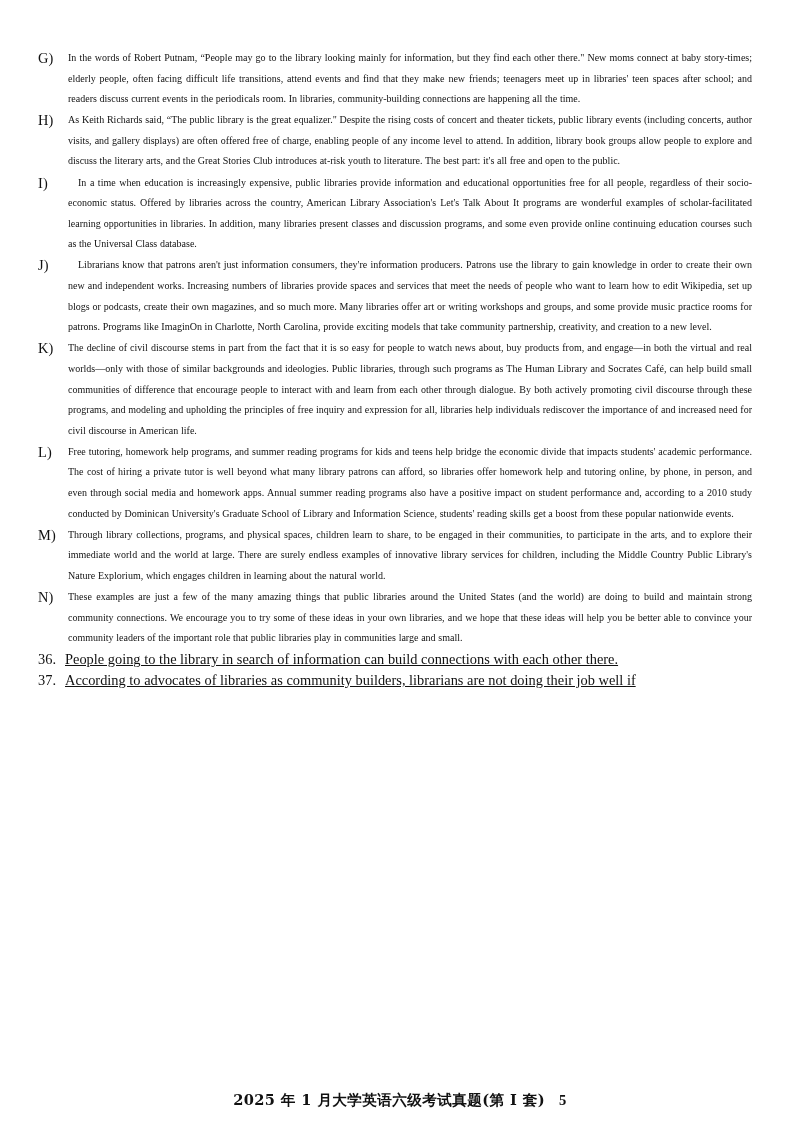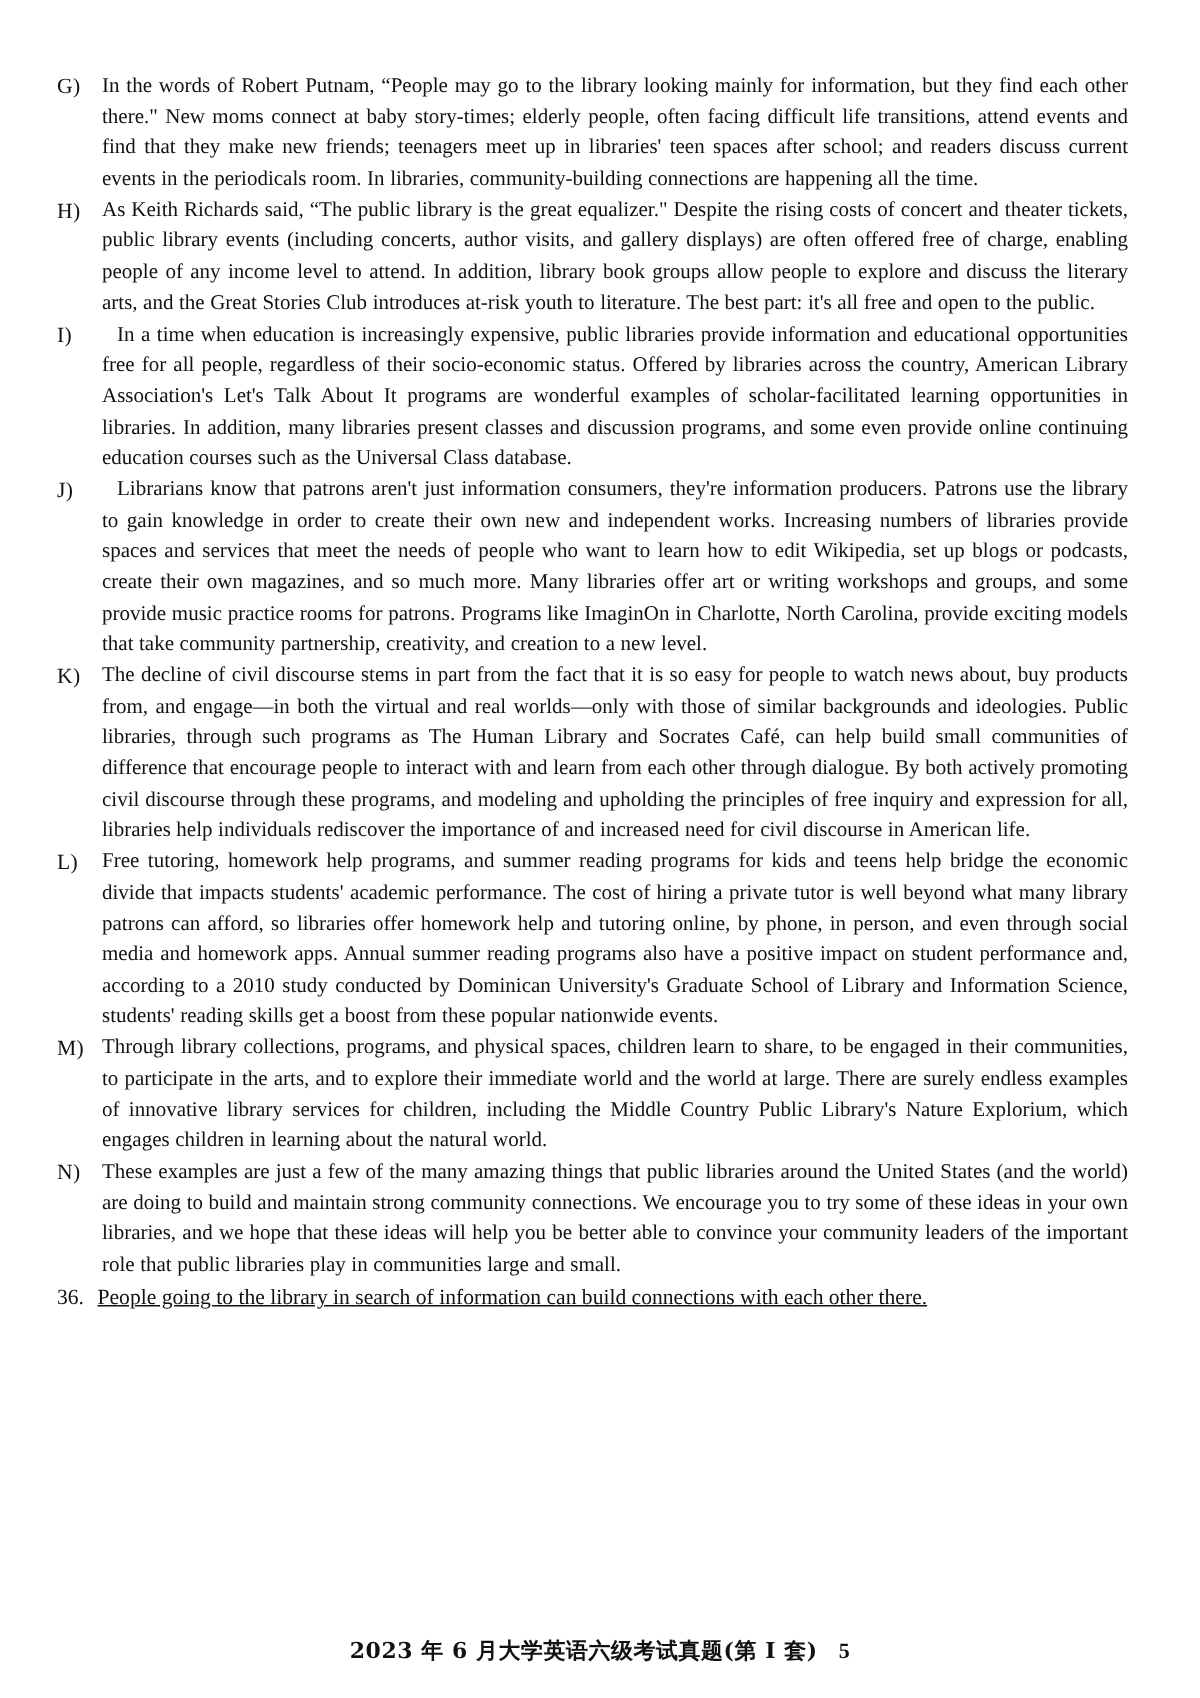--- a/index.html
+++ b/index.html
@@ -35,21 +35,21 @@
     flex: 0 0 30px;
     width: 30px;
     font-size: 14.4px;
     line-height: 20.6px;
     text-align: left;
     letter-spacing: 0.2px;
     white-space: nowrap;
   }
   .para-body {
     flex: 1 1 auto;
-    font-size: 14px;
+    font-size: 10px;
     line-height: 20.6px;
     text-align: justify;
     text-justify: inter-word;
     hyphens: manual;
     word-spacing: 0.2px;
   }
   
   .para-body.lead-indent {
     text-indent: 10px;
     font-family: Liberation Serif, serif;
@@ -140,20 +140,24 @@
 
   </div>
 
   <div class="questions">
 
     <div class="question">
       <div class="q-num">36.</div>
       <div class="q-text">People going to the library in search of information can build connections with each other there.</div>
     </div>
 
+    <div class="question">
+      <div class="q-num">37.</div>
+      <div class="q-text">According to advocates of libraries as community builders, librarians are not doing their job well if</div>
+    </div>
 
   </div>
 
   <div class="footer">
-    <span>2023 年 6 月大学英语六级考试真题(第 I 套)</span><span class="page-no">5</span>
+    <span>2025 年 1 月大学英语六级考试真题(第 I 套)</span><span class="page-no">5</span>
   </div>
 
 </div>
 
 </body></html>

